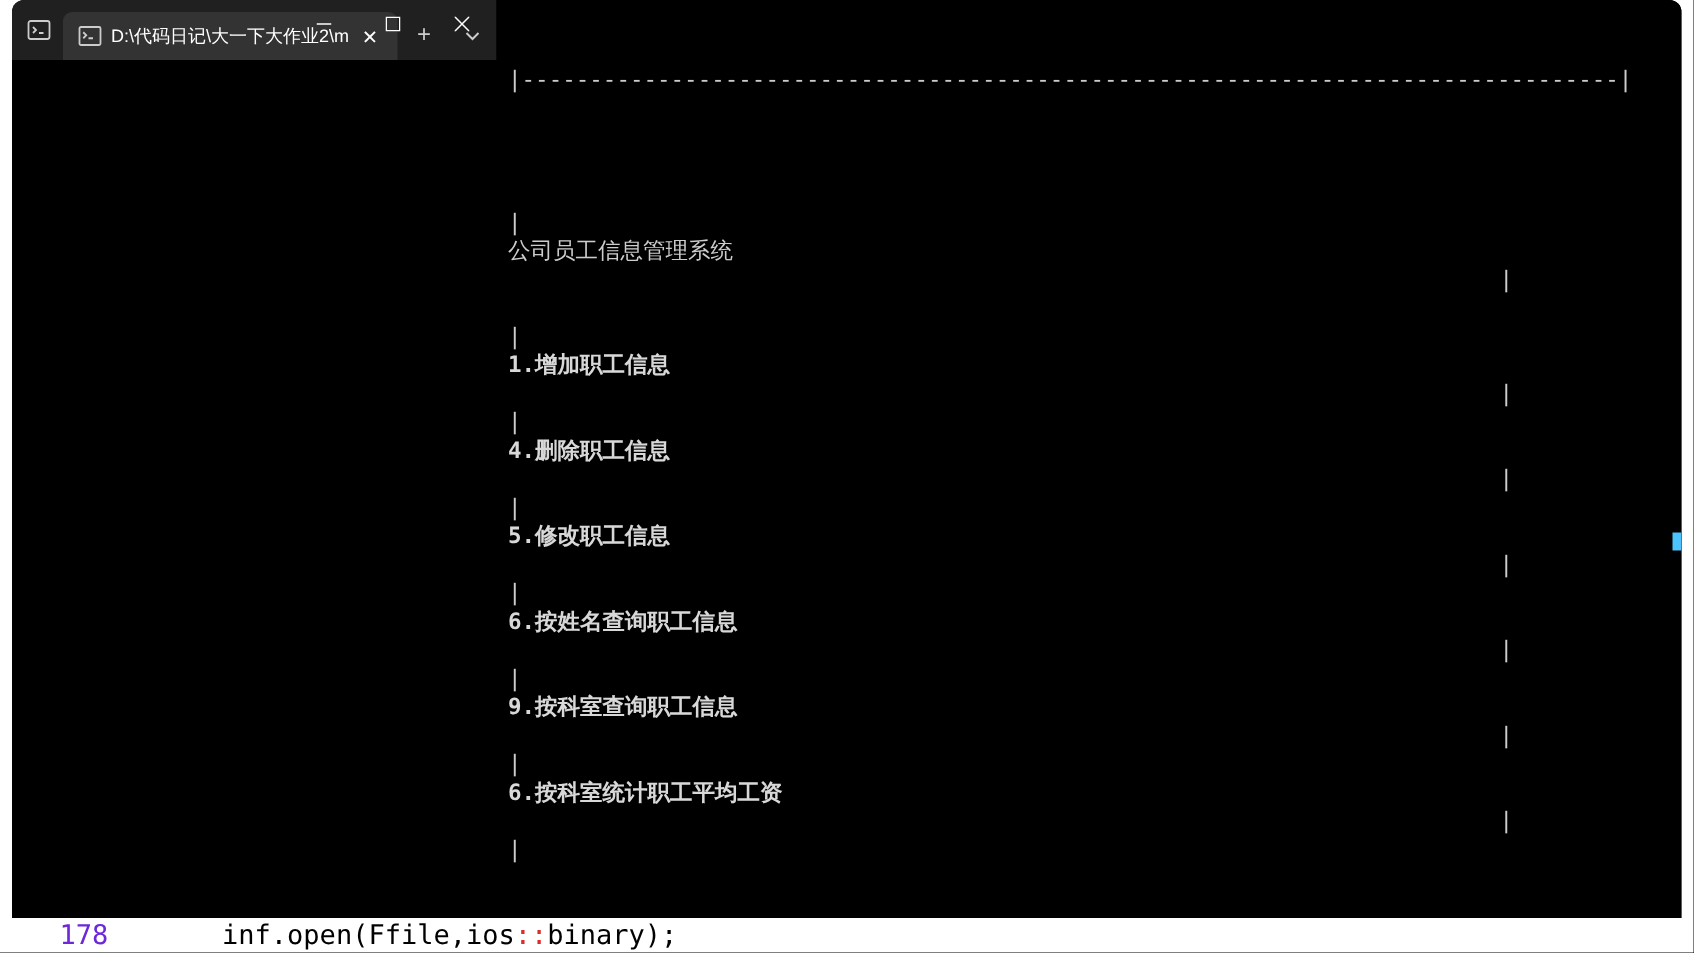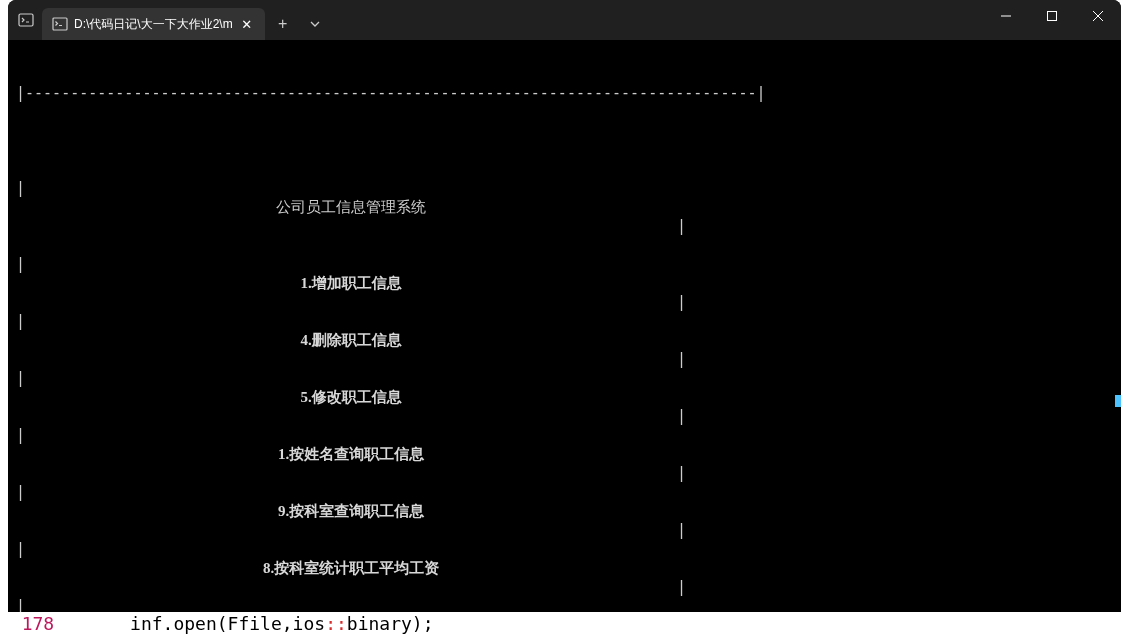--- a/index.html
+++ b/index.html
@@ -18,21 +18,20 @@
     .window {
       position: absolute;
       top: 0;
       left: 8px;
       width: 1113px;
       height: 612px;
       background: #000000;
       border-radius: 8px 8px 0 0;
       overflow: hidden;
       display: flex;
-      flex-direction: column;
     }
     .titlebar {
       height: 40px;
       background: #202020;
       display: flex;
       align-items: center;
       position: relative;
     }
     .titlebar-icon {
       margin-left: 10px;
@@ -150,48 +149,47 @@
       left: 0;
     }
     .pipe-right {
       position: absolute;
       right: 0;
     }
     .pipe-content {
       position: absolute;
       left: 0;
       width: 670px;
-      text-align: center;
     }
     .menu-item {
       font-weight: bold;
       color: #d8d8d8;
-      font-family: Liberation Serif, serif;
     }
     .scroll-indicator {
       position: absolute;
       right: 0;
       top: 355px;
       width: 6px;
       height: 12px;
       background: #4cc2ff;
     }
     .bg-code {
       position: absolute;
       left: 0;
       bottom: 0;
       font-family: Consolas, monospace;
       font-size: 18px;
       line-height: 23px;
       color: #000000;
       white-space: pre;
     }
     .bg-line-num {
-      color: #be185d;
+      color: #6d28d9;
       font-size: 18px;
+      margin-left: 18px;
     }
     .bg-colon { color: #d92e2e; }
   </style>
 </head>
 <body>
 
 <div class="bg-code">
   <span class="bg-line-num">1</span><br>
   <span class="bg-line-num">1</span><br>
   <span class="bg-line-num">1</span><br>
@@ -265,31 +263,31 @@
       <span class="pipe-content menu-item">4.删除职工信息</span>
       <span class="pipe-right">|</span>
     </div>
     <div class="pipe-row">
       <span class="pipe-left">|</span>
       <span class="pipe-content menu-item">5.修改职工信息</span>
       <span class="pipe-right">|</span>
     </div>
     <div class="pipe-row">
       <span class="pipe-left">|</span>
-      <span class="pipe-content menu-item">1.按姓名查询职工信息</span>
+      <span class="pipe-content menu-item">6.按姓名查询职工信息</span>
       <span class="pipe-right">|</span>
     </div>
     <div class="pipe-row">
       <span class="pipe-left">|</span>
       <span class="pipe-content menu-item">9.按科室查询职工信息</span>
       <span class="pipe-right">|</span>
     </div>
     <div class="pipe-row">
       <span class="pipe-left">|</span>
-      <span class="pipe-content menu-item">8.按科室统计职工平均工资</span>
+      <span class="pipe-content menu-item">6.按科室统计职工平均工资</span>
       <span class="pipe-right">|</span>
     </div>
     <div class="pipe-row">
       <span class="pipe-left">|</span>
       
       
     </div>
 
     
 

